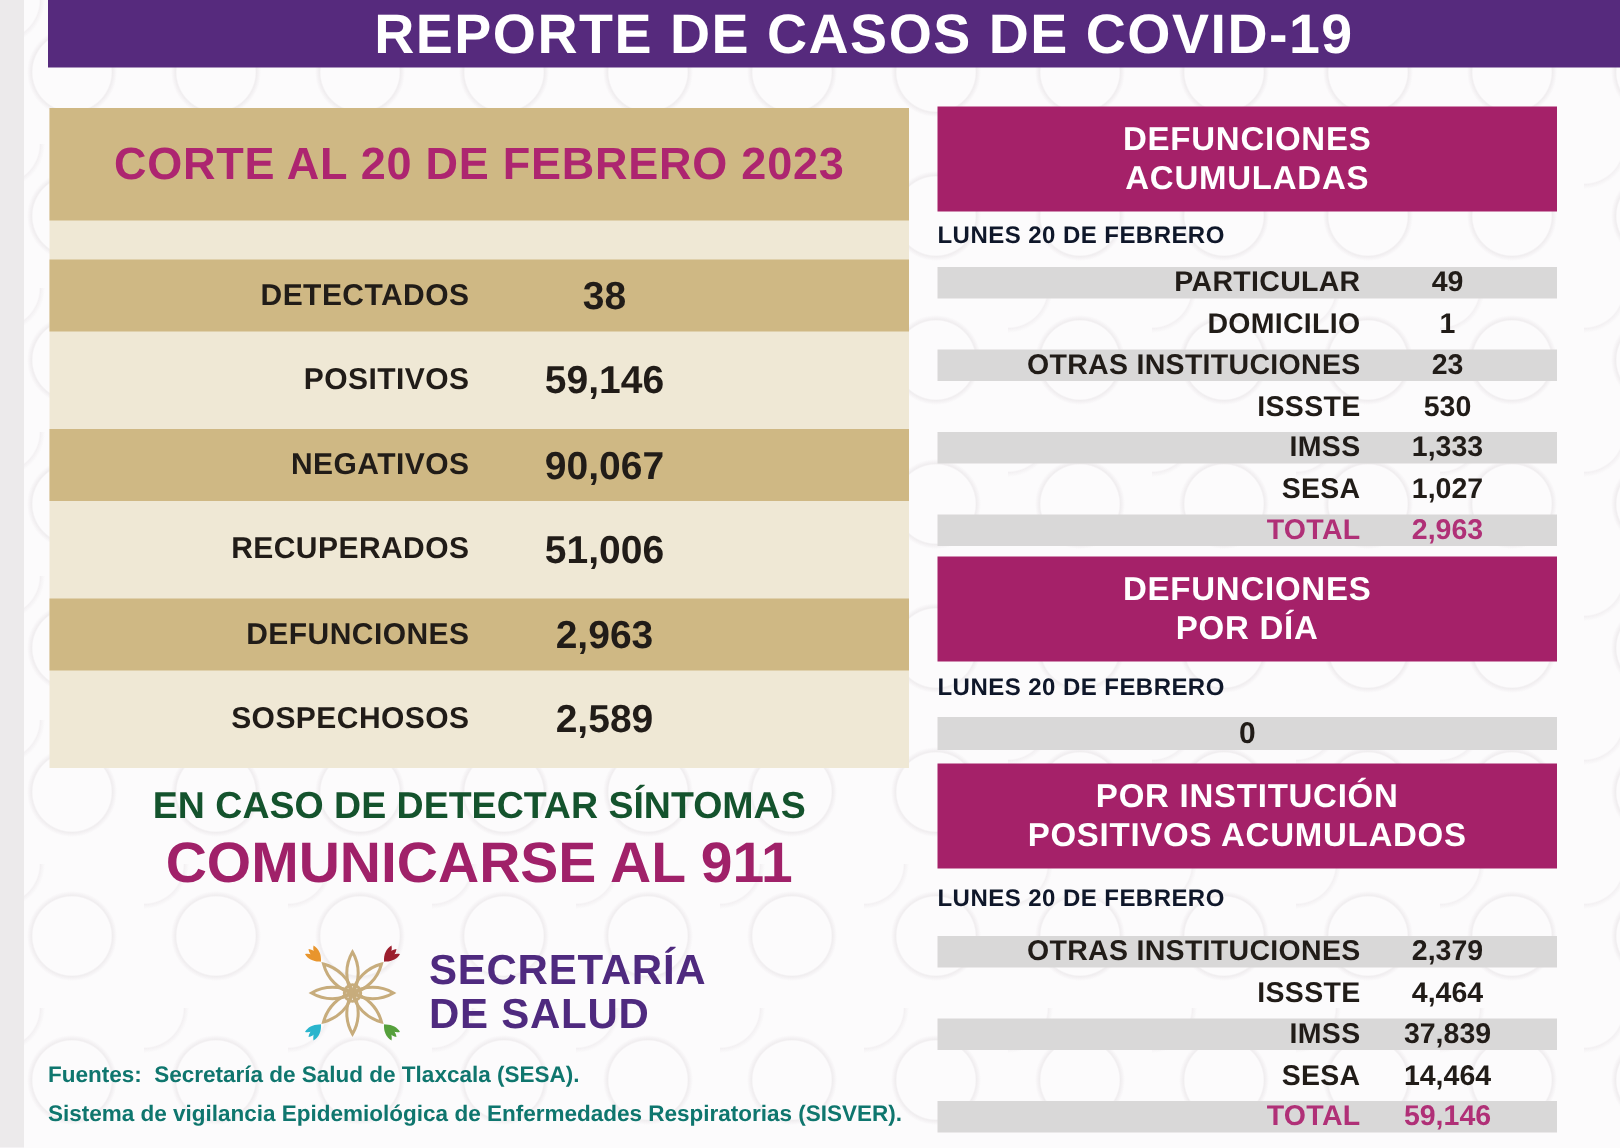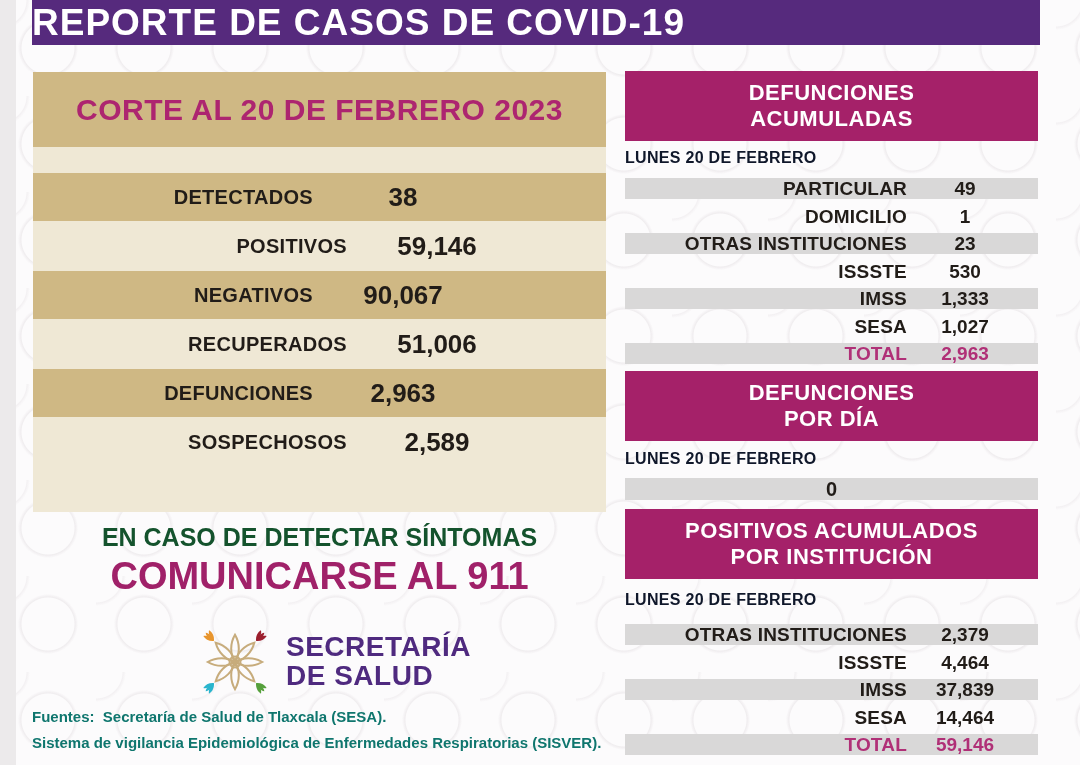--- a/index.html
+++ b/index.html
@@ -15,32 +15,32 @@
     background-image:
       radial-gradient(circle at 50% 50%, transparent 26px, rgba(170,155,165,0.14) 27px, transparent 30px),
       radial-gradient(circle at 0 0, transparent 26px, rgba(170,155,165,0.10) 27px, transparent 30px);
     background-size:96px 96px;
   }
   .left-edge{position:absolute;left:0;top:0;width:16px;height:765px;background:#eceaeb;}
 
   
   .banner{
     position:absolute;left:32px;top:0;width:1008px;height:45px;background:#562a7d;
-    display:flex;align-items:center;z-index:2;
+    display:flex;align-items:center;justify-content:center;z-index:2;padding-left:40px;
   }
   .banner span{color:#ffffff;font-weight:bold;font-size:37px;letter-spacing:1px;white-space:nowrap;}
 
   
   .left-panel{position:absolute;left:33px;top:72px;width:573px;height:440px;background:#efe8d5;z-index:2;}
   .lp-header{height:75px;background:#cfb884;display:flex;align-items:center;justify-content:center;}
   .lp-header span{color:#ad2570;font-weight:bold;font-size:30px;letter-spacing:0.5px;white-space:nowrap;}
   .lp-gap{height:26px;}
   .lp-row{display:grid;grid-template-columns:280px 140px;column-gap:20px;align-items:center;}
   .lp-row.tan{height:48px;background:#cfb884;}
-  .lp-row.cream{height:50px;margin-left:34px;}
+  .lp-row.cream{height:65px;}
   .lp-row .lbl{text-align:right;font-size:20px;font-weight:bold;color:#211c18;letter-spacing:0.3px;}
   .lp-row .val{text-align:center;font-size:26px;font-weight:bold;color:#211c18;}
 
   
   .cta{position:absolute;left:33px;top:523px;width:573px;text-align:center;z-index:2;}
   .cta-1{font-size:25px;font-weight:bold;color:#14532d;white-space:nowrap;}
   .cta-2{font-size:38px;font-weight:bold;color:#a02169;margin-top:3px;white-space:nowrap;}
 
   
   .logo{position:absolute;left:196px;top:623px;display:flex;align-items:center;gap:12px;z-index:2;}
@@ -213,22 +213,22 @@
     </div>
 
     <div class="rp-header rp-h2">
       <span>DEFUNCIONES</span>
       <span>POR DÍA</span>
     </div>
     <div class="rp-date d2">LUNES 20 DE FEBRERO</div>
     <div class="rp-single">0</div>
 
     <div class="rp-header rp-h3">
+      <span>POR INSTITUCIÓN</span>
       <span>POSITIVOS ACUMULADOS</span>
-      <span>POR INSTITUCIÓN</span>
     </div>
     <div class="rp-date d3">LUNES 20 DE FEBRERO</div>
     <div class="rp-rows r3">
       <div class="rp-row gray">
         <span class="lbl">OTRAS INSTITUCIONES</span>
         <span class="val">2,379</span>
       </div>
       <div class="rp-row">
         <span class="lbl">ISSSTE</span>
         <span class="val">4,464</span>

